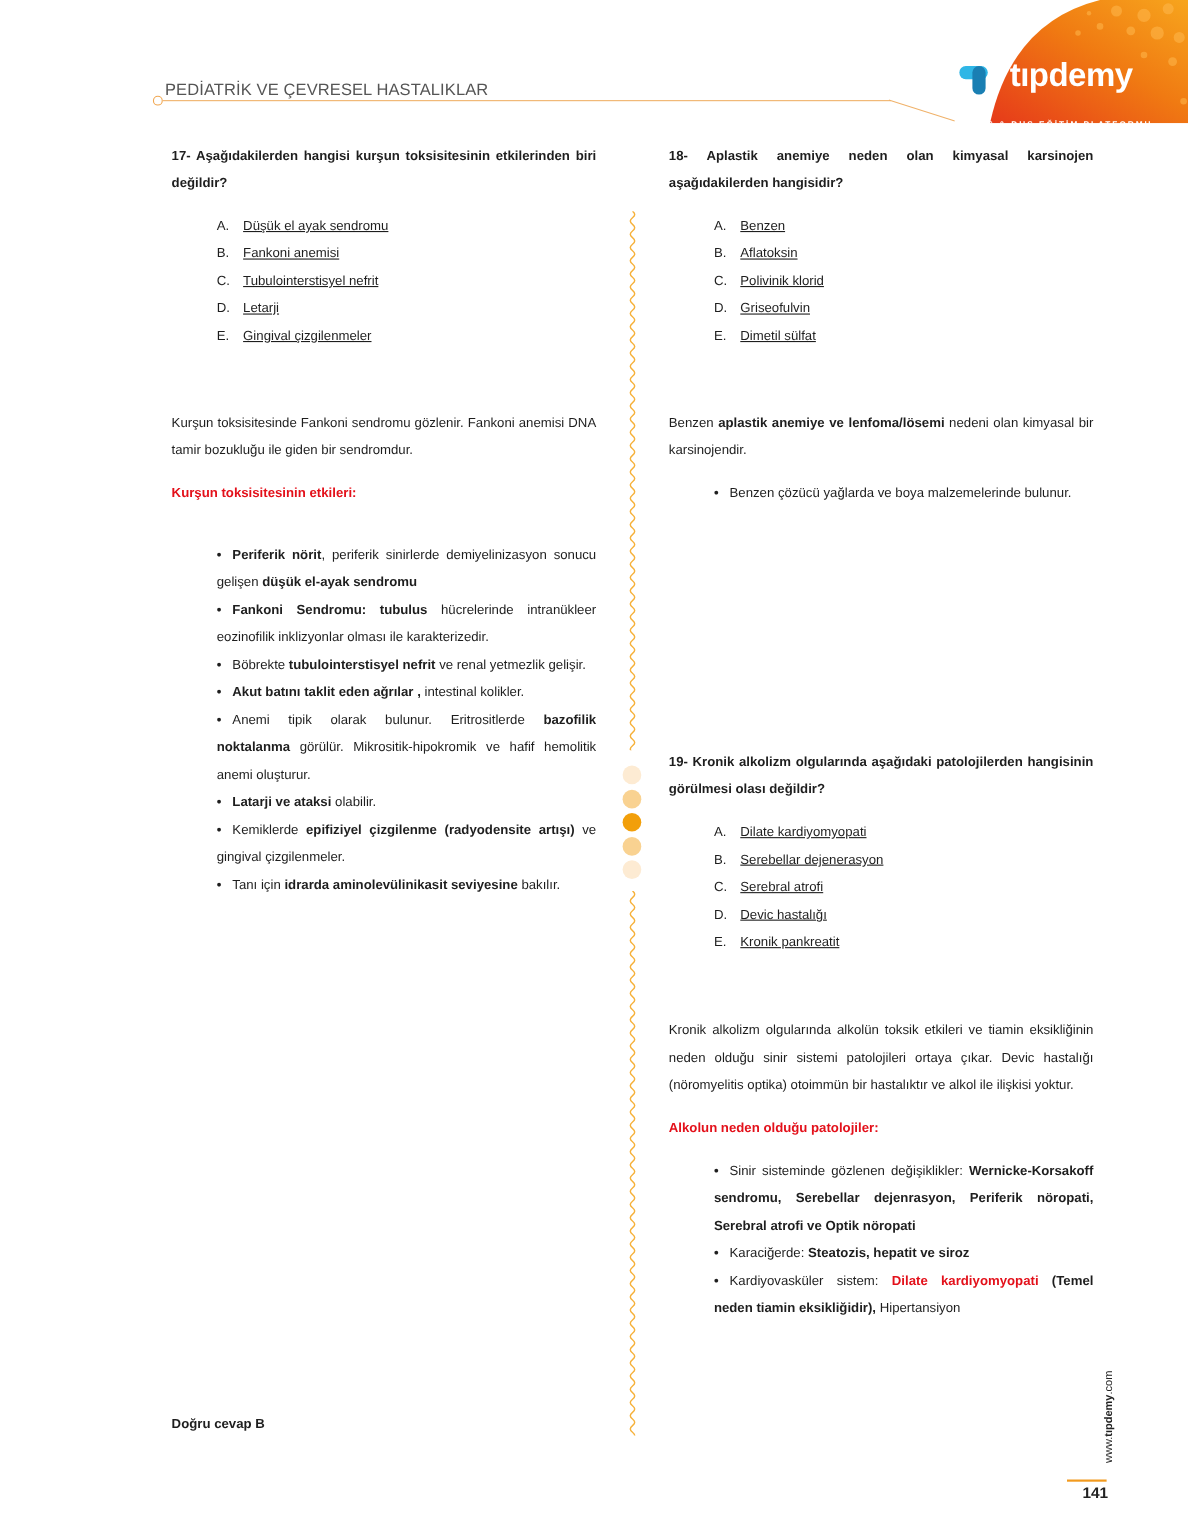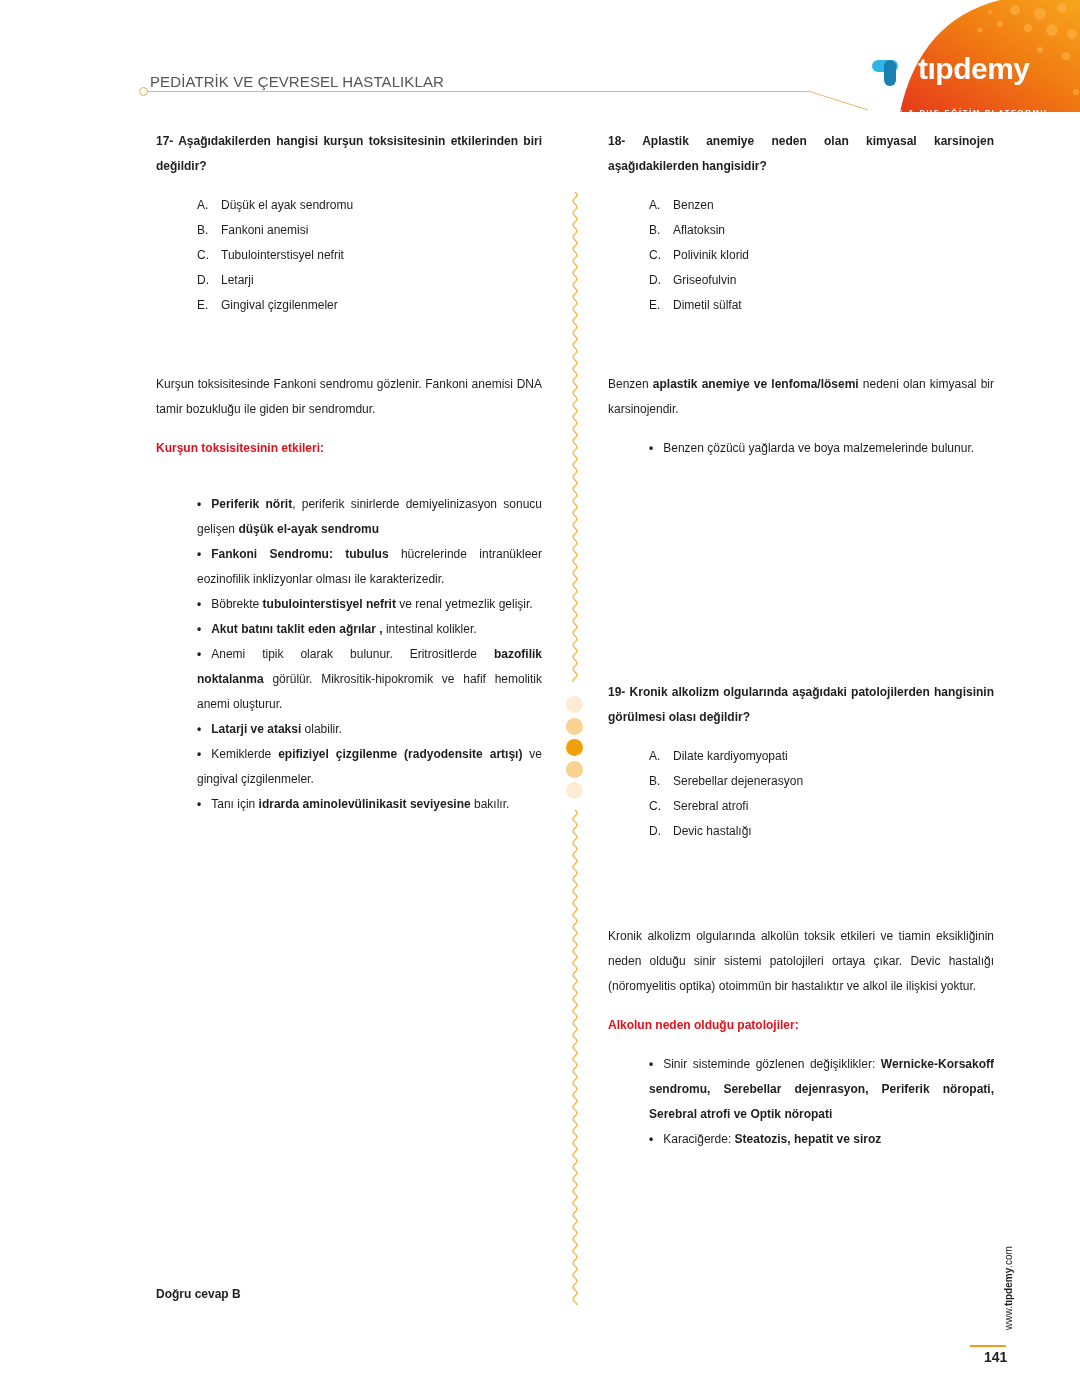--- a/index.html
+++ b/index.html
@@ -31,21 +31,21 @@
       color: #ffffff; letter-spacing: 1.8px; white-space: nowrap;
     }
     .brand-mark { position: absolute; left: 0; top: 2px; width: 48px; height: 30px; }
 
     .col { position: absolute; width: 386px; font-size: 12px; line-height: 25px; }
     .col-left { left: 156px; }
     .col-right { left: 608px; }
     .q { font-weight: bold; text-align: justify; text-align-last: left; }
     .q-sp { text-align-last: justify; }
     .opts { list-style: none; padding: 0; margin: 0; }
-    .opts li { padding-left: 41px; }
+    .opts li { padding-left: 41px; text-decoration: underline; }
     .opts .ltr { display: inline-block; width: 24px; }
     .p { text-align: justify; margin: 0; }
     .red { color: #e3101a; font-weight: bold; }
     b { font-weight: bold; }
     .bul { margin-left: 41px; text-align: justify; }
     .bul .dot { font-weight: bold; margin-right: 10px; }
     .ans { font-weight: bold; }
 
     .divider { position: absolute; left: 569px; width: 12px; }
     .dots { position: absolute; left: 566px; top: 696px; width: 18px; }
@@ -163,27 +163,29 @@
   <div class="bul" style="margin-top:14px"><span class="dot">•</span><span>Benzen çözücü yağlarda ve boya malzemelerinde bulunur.</span></div>
 </div>
 
 <div class="col col-right" style="top:680px">
   <div class="q" style="text-align-last:auto">19- Kronik alkolizm olgularında aşağıdaki patolojilerden hangisinin görülmesi olası değildir?</div>
   <ul class="opts" style="margin-top:14px">
     <li><span class="ltr">A.</span><span>Dilate kardiyomyopati</span></li>
     <li><span class="ltr">B.</span><span>Serebellar dejenerasyon</span></li>
     <li><span class="ltr">C.</span><span>Serebral atrofi</span></li>
     <li><span class="ltr">D.</span><span>Devic hastalığı</span></li>
+    <li><span class="ltr">E.</span><span>Kronik pankreatit</span></li>
   </ul>
 </div>
 
 <div class="col col-right" style="top:924px">
   <p class="p">Kronik alkolizm olgularında alkolün toksik etkileri ve tiamin eksikliğinin neden olduğu sinir sistemi patolojileri ortaya çıkar. Devic hastalığı (nöromyelitis optika) otoimmün bir hastalıktır ve alkol ile ilişkisi yoktur.</p>
   <div class="red" style="margin-top:14px">Alkolun neden olduğu patolojiler:</div>
   <div style="margin-top:14px">
     <div class="bul"><span class="dot">•</span><span>Sinir sisteminde gözlenen değişiklikler: </span><b>Wernicke-Korsakoff sendromu, Serebellar dejenrasyon, Periferik nöropati, Serebral atrofi ve Optik nöropati</b></div>
     <div class="bul"><span class="dot">•</span><span>Karaciğerde: </span><b>Steatozis, hepatit ve siroz</b></div>
+    <div class="bul"><span class="dot">•</span><span>Kardiyovasküler sistem: </span><span class="red">Dilate kardiyomyopati</span><b> (Temel neden tiamin eksikliğidir),</b><span> Hipertansiyon</span></div>
   </div>
 </div>
 
 <div class="site"><span>www.</span><b>tıpdemy</b><span>.com</span></div>
 <div class="pnum-line"></div>
 <div class="pnum">141</div>
 
 </body></html>

